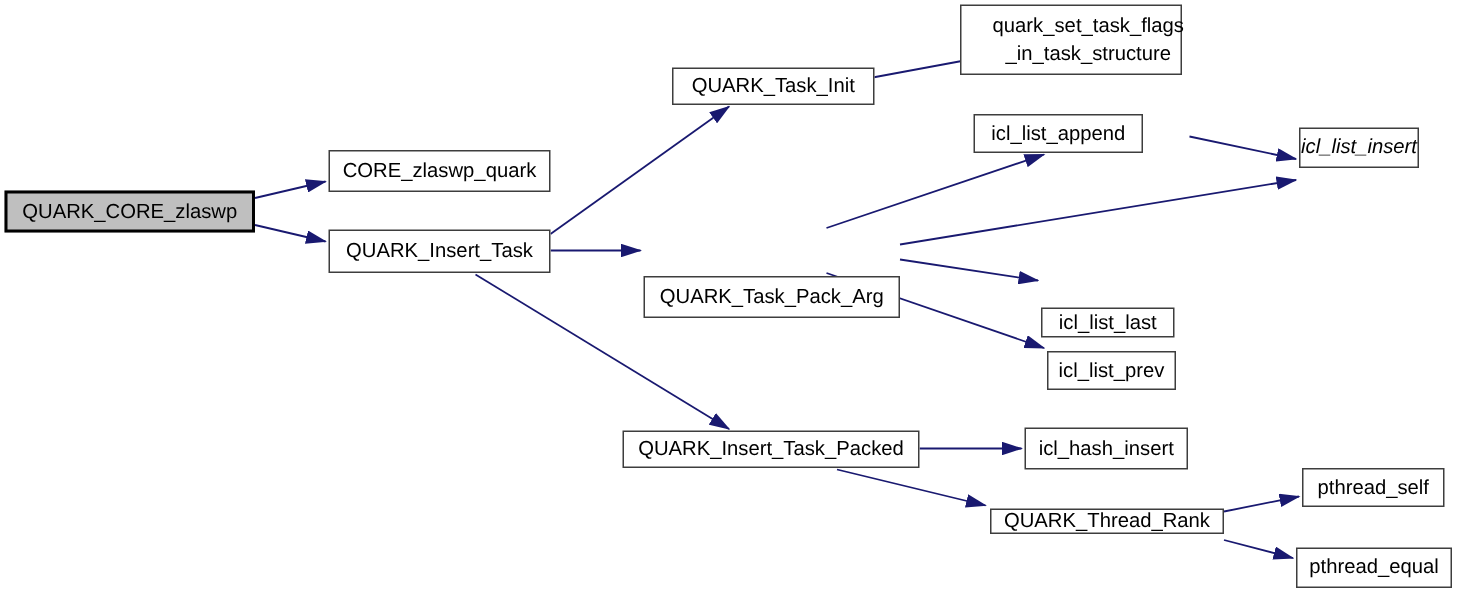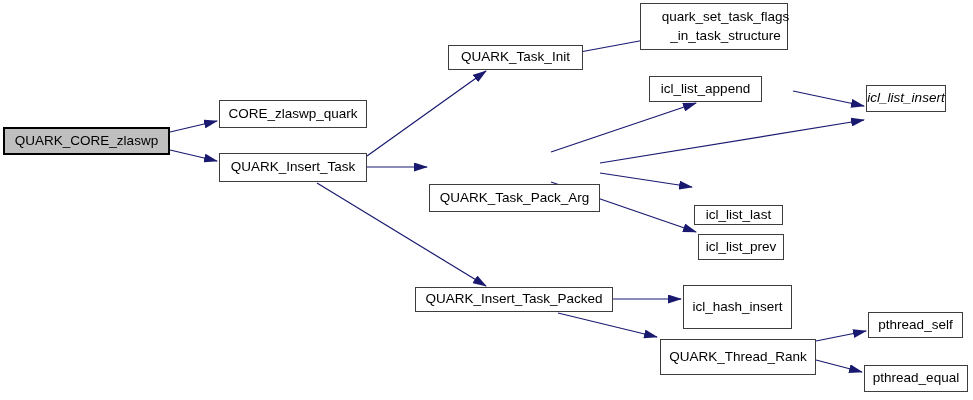--- a/index.html
+++ b/index.html
@@ -89,18 +89,18 @@
   <div class="node" style="left:219px; top:153px; width:148px; height:29px;">QUARK_Insert_Task</div>
   <div class="node" style="left:448px; top:45px;  width:135px; height:25px;">QUARK_Task_Init</div>
   <div class="node" style="left:640px; top:3px;   width:148px; height:47px;padding-left:23px;">quark_set_task_flags
 _in_task_structure</div>
   <div class="node" style="left:649px; top:76px;  width:113px; height:26px;">icl_list_append</div>
   <div class="node" style="left:866px; top:85px; width:80px; height:27px;font-style:italic;">icl_list_insert</div>
   <div class="node" style="left:429px; top:153px; width:171px; height:28px;margin-top:31px;">QUARK_Task_Pack_Arg</div>
   <div class="node" style="left:694px; top:179px; width:89px;  height:20px;margin-top:26px;">icl_list_last</div>
   <div class="node" style="left:698px; top:234px; width:86px;  height:26px;">icl_list_prev</div>
   <div class="node" style="left:415px; top:287px; width:198px; height:25px;">QUARK_Insert_Task_Packed</div>
-  <div class="node" style="left:683px; top:285px; width:109px; height:44px;">icl_hash_insert</div>
-  <div class="node" style="left:660px; top:339px; width:156px; height:36px;">QUARK_Thread_Rank</div>
+  <div class="node" style="left:683px; top:285px; width:109px; height:28px;">icl_hash_insert</div>
+  <div class="node" style="left:660px; top:339px; width:156px; height:17px;">QUARK_Thread_Rank</div>
   <div class="node" style="left:868px; top:312px; width:95px;  height:26px;">pthread_self</div>
   <div class="node" style="left:864px; top:365px; width:104px; height:27px;">pthread_equal</div>
 
 </div>
 
 </body></html>

